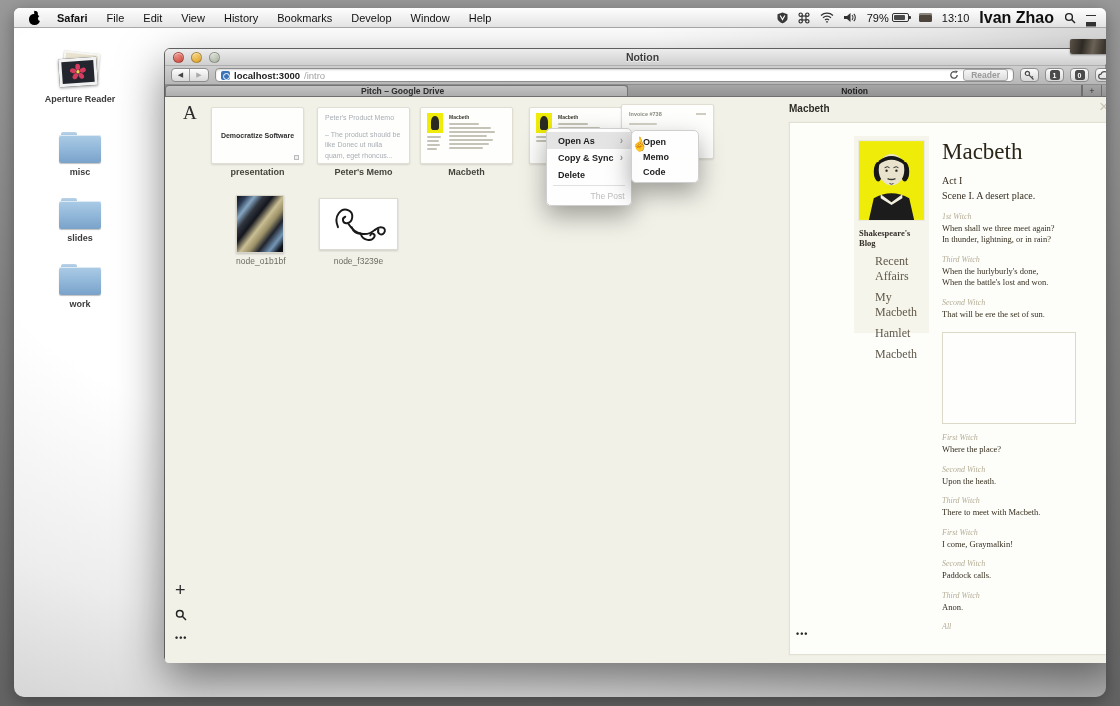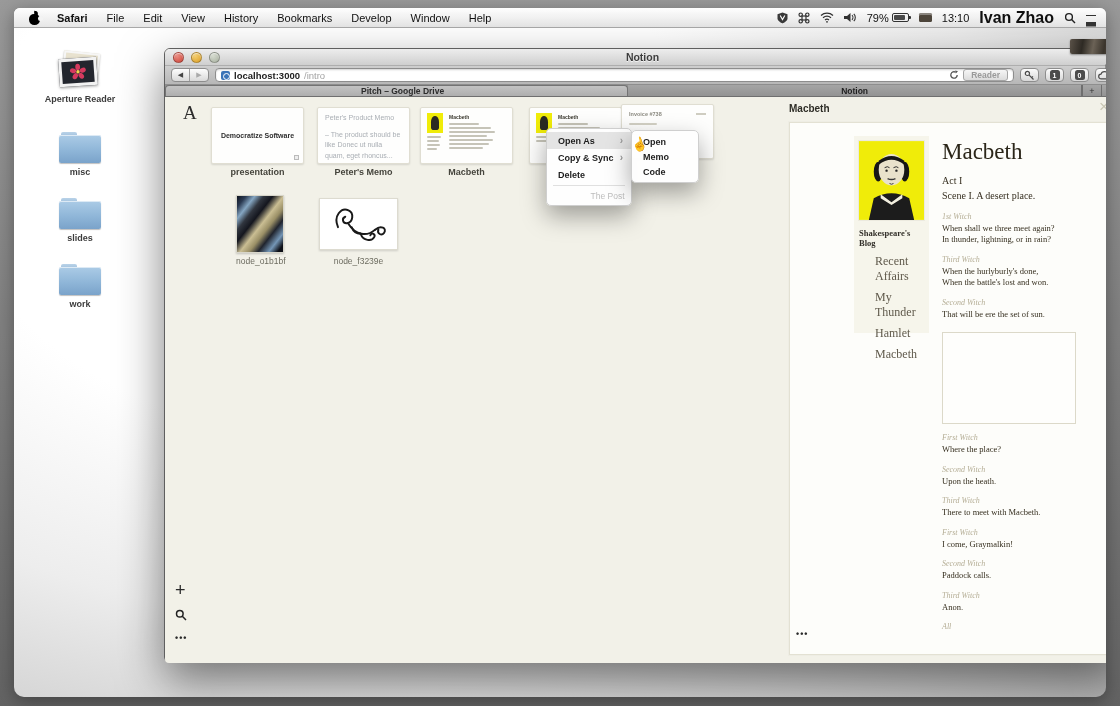--- a/index.html
+++ b/index.html
@@ -472,21 +472,21 @@
             <path d="M26 27 q3 -2 5 0 M35 27 q3 -2 5 0" stroke="#2a2a2a" stroke-width="1" fill="none"></path>
             <circle cx="28" cy="30" r="1.2" fill="#222"></circle>
               <circle cx="38" cy="30" r="1.2" fill="#222"></circle>
             <path d="M29 38 q4 2 8 0" stroke="#3a3a3a" stroke-width="1.4" fill="none"></path>
             <path d="M31 43 q2 1.6 4 0" stroke="#3a3a3a" stroke-width="1" fill="none"></path>
           </svg>
           <div class="blog-title">Shakespeare's Blog</div>
           <div class="blog-nav">
 
           <div>Recent Affairs</div>
-              <div>My Thunder</div>
+              <div>My Macbeth</div>
               <div>Hamlet</div>
               <div>Macbeth</div>
             </div>
         </div>
 
         <div class="doc-main">
           <div class="doc-title">Macbeth</div>
           <div class="doc-act">Act I</div>
           <div class="doc-scene">Scene I. A desert place.</div>
 

